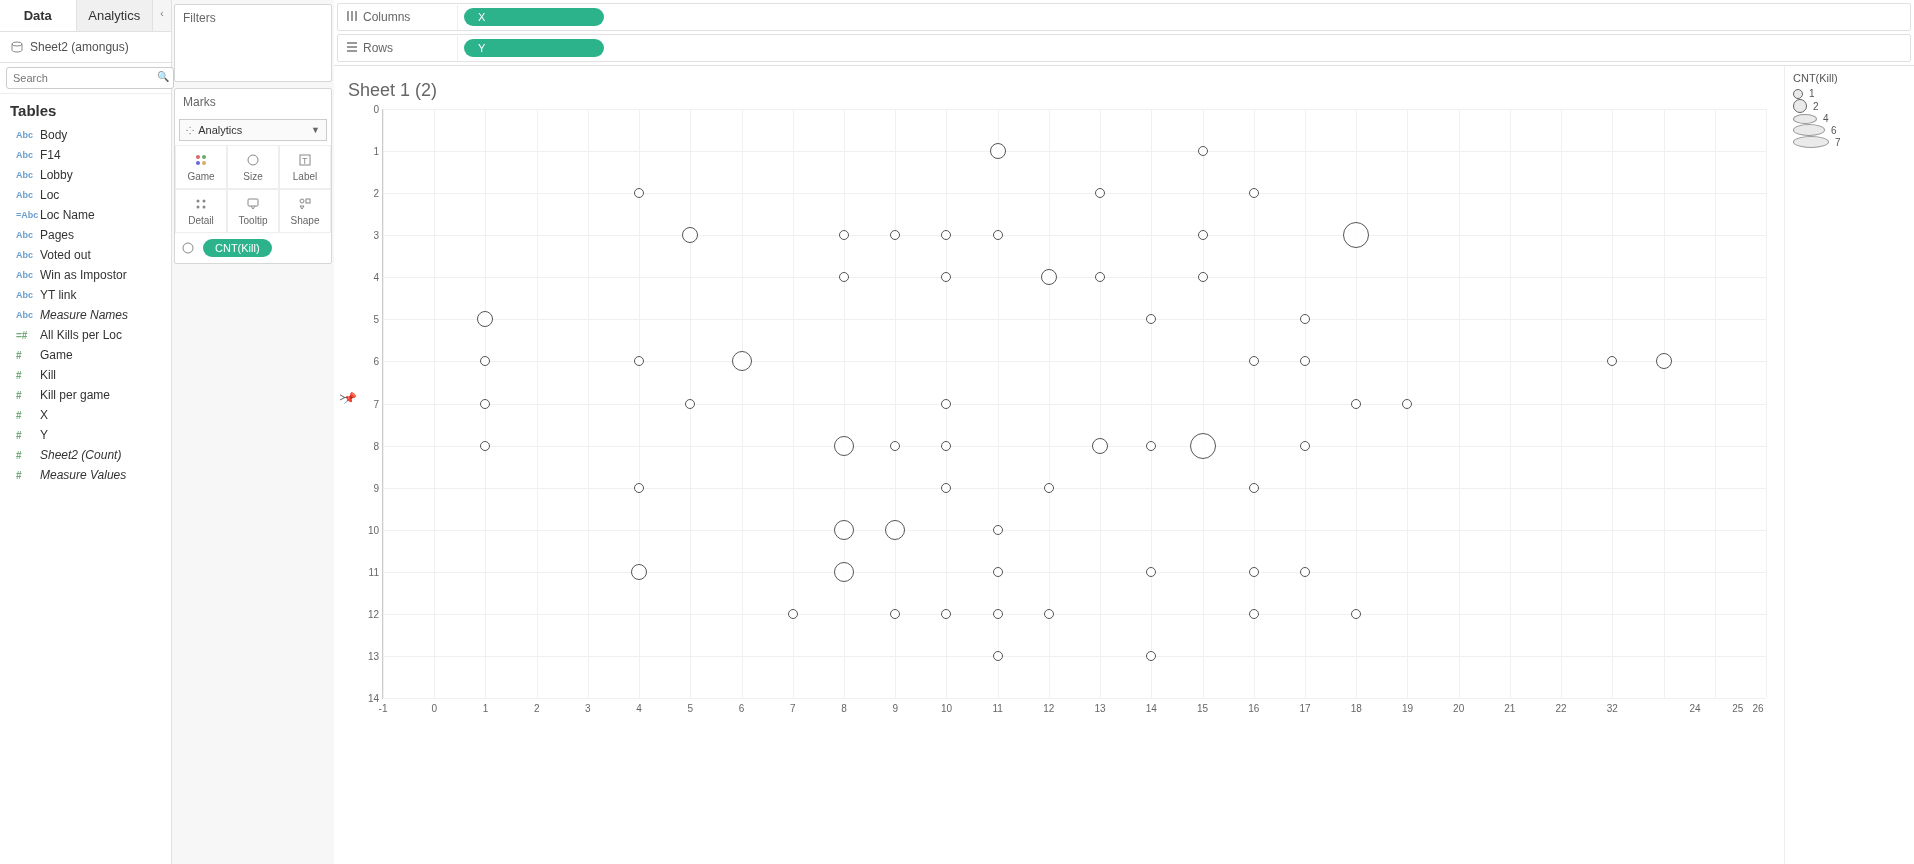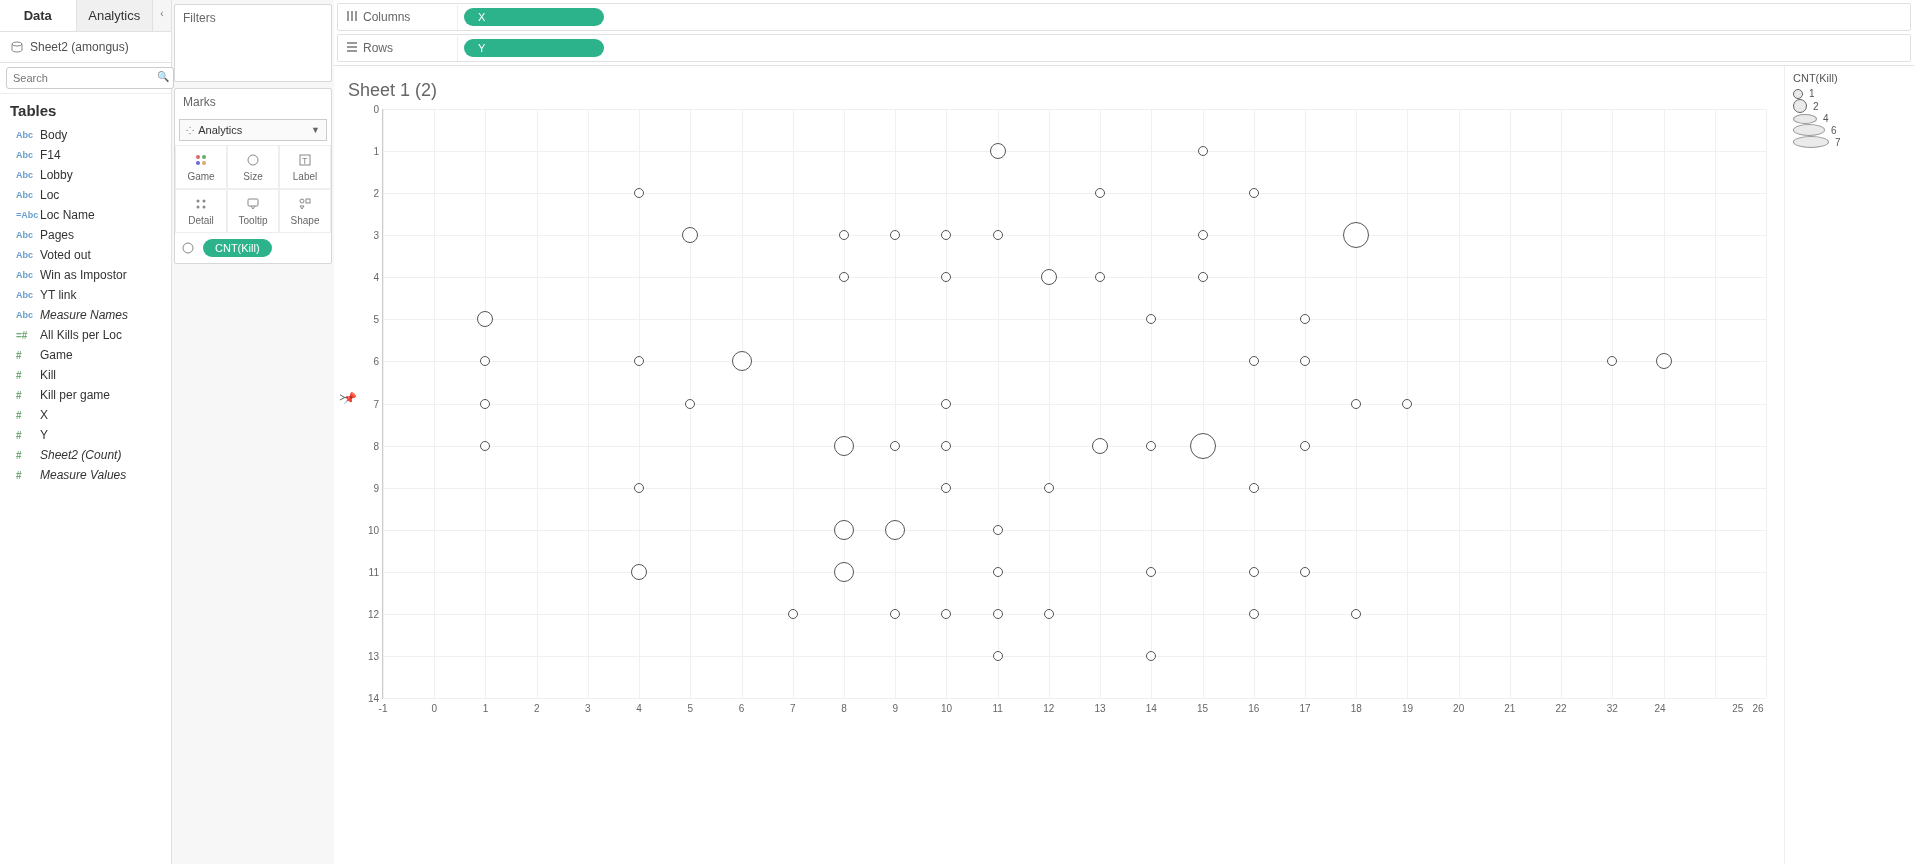--- a/index.html
+++ b/index.html
@@ -345,21 +345,21 @@
             <div class="x-tick" style="left: 1024.44px;">19</div>
             <div class="grid-v" style="left: 1075.67px;"></div>
             <div class="x-tick" style="left: 1075.67px;">20</div>
             <div class="grid-v" style="left: 1126.89px;"></div>
             <div class="x-tick" style="left: 1126.89px;">21</div>
             <div class="grid-v" style="left: 1178.11px;"></div>
             <div class="x-tick" style="left: 1178.11px;">22</div>
             <div class="grid-v" style="left: 1229.33px;"></div>
             <div class="x-tick" style="left: 1229.33px;">32</div>
             <div class="grid-v" style="left: 1280.56px;"></div>
-            <div class="x-tick" style="left: 1277px;">24</div>
+            <div class="x-tick" style="left: 1312px;">24</div>
             <div class="grid-v" style="left: 1331.78px;"></div>
             <div class="x-tick" style="left: 1331.78px; margin-left: 23px;">25</div>
             <div class="grid-v" style="left: 1383px;"></div>
             <div class="x-tick" style="left: 1375px; margin-top: 16px;">26</div>
             <div class="grid-h" style="top: 0px;"></div>
             <div class="y-tick" style="top: 0px;">0</div>
             <div class="grid-h" style="top: 42.0714px;"></div>
             <div class="y-tick" style="top: 42.0714px;">1</div>
             <div class="grid-h" style="top: 84.1429px;"></div>
             <div class="y-tick" style="top: 84.1429px;">2</div>

